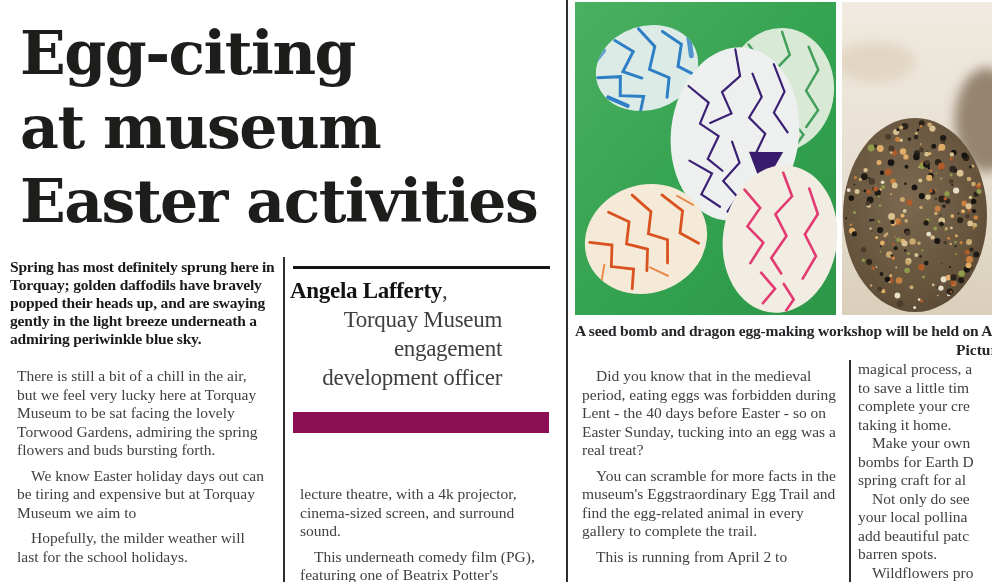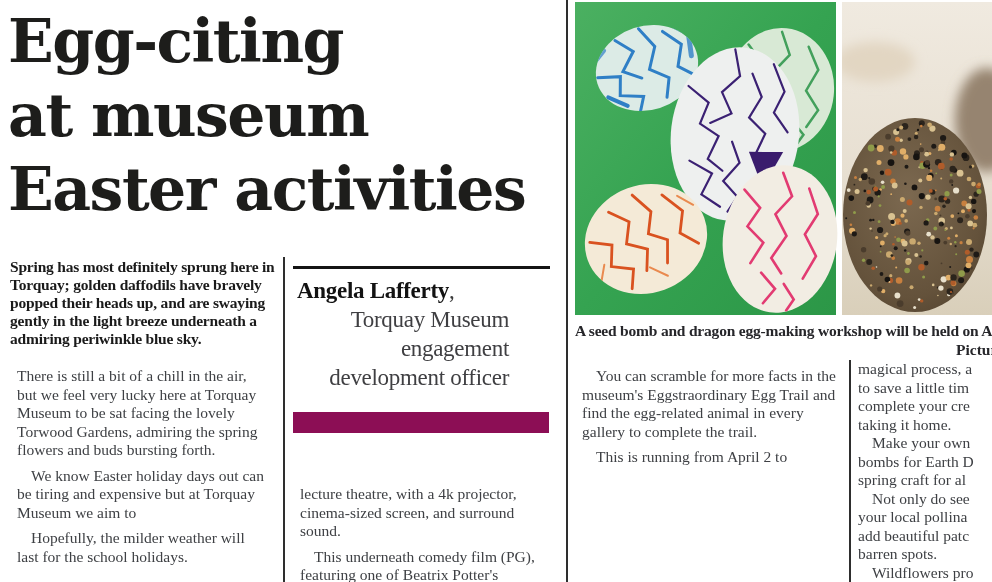--- a/index.html
+++ b/index.html
@@ -35,21 +35,21 @@
     margin:0 0 19px 0; letter-spacing:-0.2px;
   }
   .col2 { position:absolute; left:293px; top:478px; width:262px; }
   .col3 { position:absolute; left:575px; top:360px; width:268px; }
   .col4 { position:absolute; left:858px; top:360px; width:200px; }
   .col4 .cline { white-space:pre; }
   .col4 .cline.indent { padding-left:14px; }
 
   
   .byline-rule  { position:absolute; left:293px; top:266px; width:257px; height:2.5px; background:#141414; }
-  .byline-block { position:absolute; left:297px; top:276px; width:258px; font-size:23px; line-height:29px; }
+  .byline-block { position:absolute; left:290px; top:276px; width:258px; font-size:23px; line-height:29px; }
   .byline-name  { font-weight:bold; color:#121212; letter-spacing:-0.3px; }
   .byline-sep   { color:#3b3b3b; }
   .byline-role  { color:#3f3f42; width:212px; letter-spacing:-0.3px;text-align:right; }
   .accent-bar   { position:absolute; left:293px; top:412px; width:256px; height:21px; background:#8c0e55; }
 
   
   .photo-wrap { position:absolute; left:575px; top:2px; width:417px; height:313px; }
   .caption {
     position:absolute; left:575px; top:320px; width:640px;
     font-weight:bold; font-size:15.5px; line-height:21px; color:#26262a;
@@ -58,21 +58,21 @@
   .credit {
     position:absolute; left:944px; top:341px;
     font-weight:bold; font-size:15.5px; color:#26262a; white-space:nowrap;margin-left:12px;
   }
 </style>
 </head>
 <body>
 
 <div class="page">
 
-  <h1 class="headline" style="margin:0;">
+  <h1 class="headline" style="margin:12px;">
     <span>Egg-citing</span>
     <span>at museum</span>
     <span>Easter activities</span>
   </h1>
 
   <div class="vrule vrule1"></div>
   <div class="vrule vrule2"></div>
   <div class="vrule vrule3"></div>
 
   <div class="col1 bodytext">
@@ -473,20 +473,21 @@
             <circle cx="393.6" cy="204.3" r="3.0" fill="#d9c291"></circle>
           </g>
       </g>
     </svg>
   </div>
 
   <div class="caption">A seed bomb and dragon egg-making workshop will be held on Ap</div>
   <div class="credit">Picture</div>
 
   <div class="col3 bodytext">
+    <p class="indent">Did you know that in the medieval period, eating eggs was forbidden during Lent - the 40 days before Easter - so on Easter Sunday, tucking into an egg was a real treat?</p>
     <p class="indent">You can scramble for more facts in the museum's Eggstraordinary Egg Trail and find the egg-related animal in every gallery to complete the trail.</p>
     <p class="indent">This is running from April 2 to</p>
   </div>
 
   <div class="col4 bodytext">
     <div class="cline">magical process, a</div>
     <div class="cline">to save a little tim</div>
     <div class="cline">complete your cre</div>
     <div class="cline">taking it home.</div>
     <div class="cline indent">Make your own</div>

